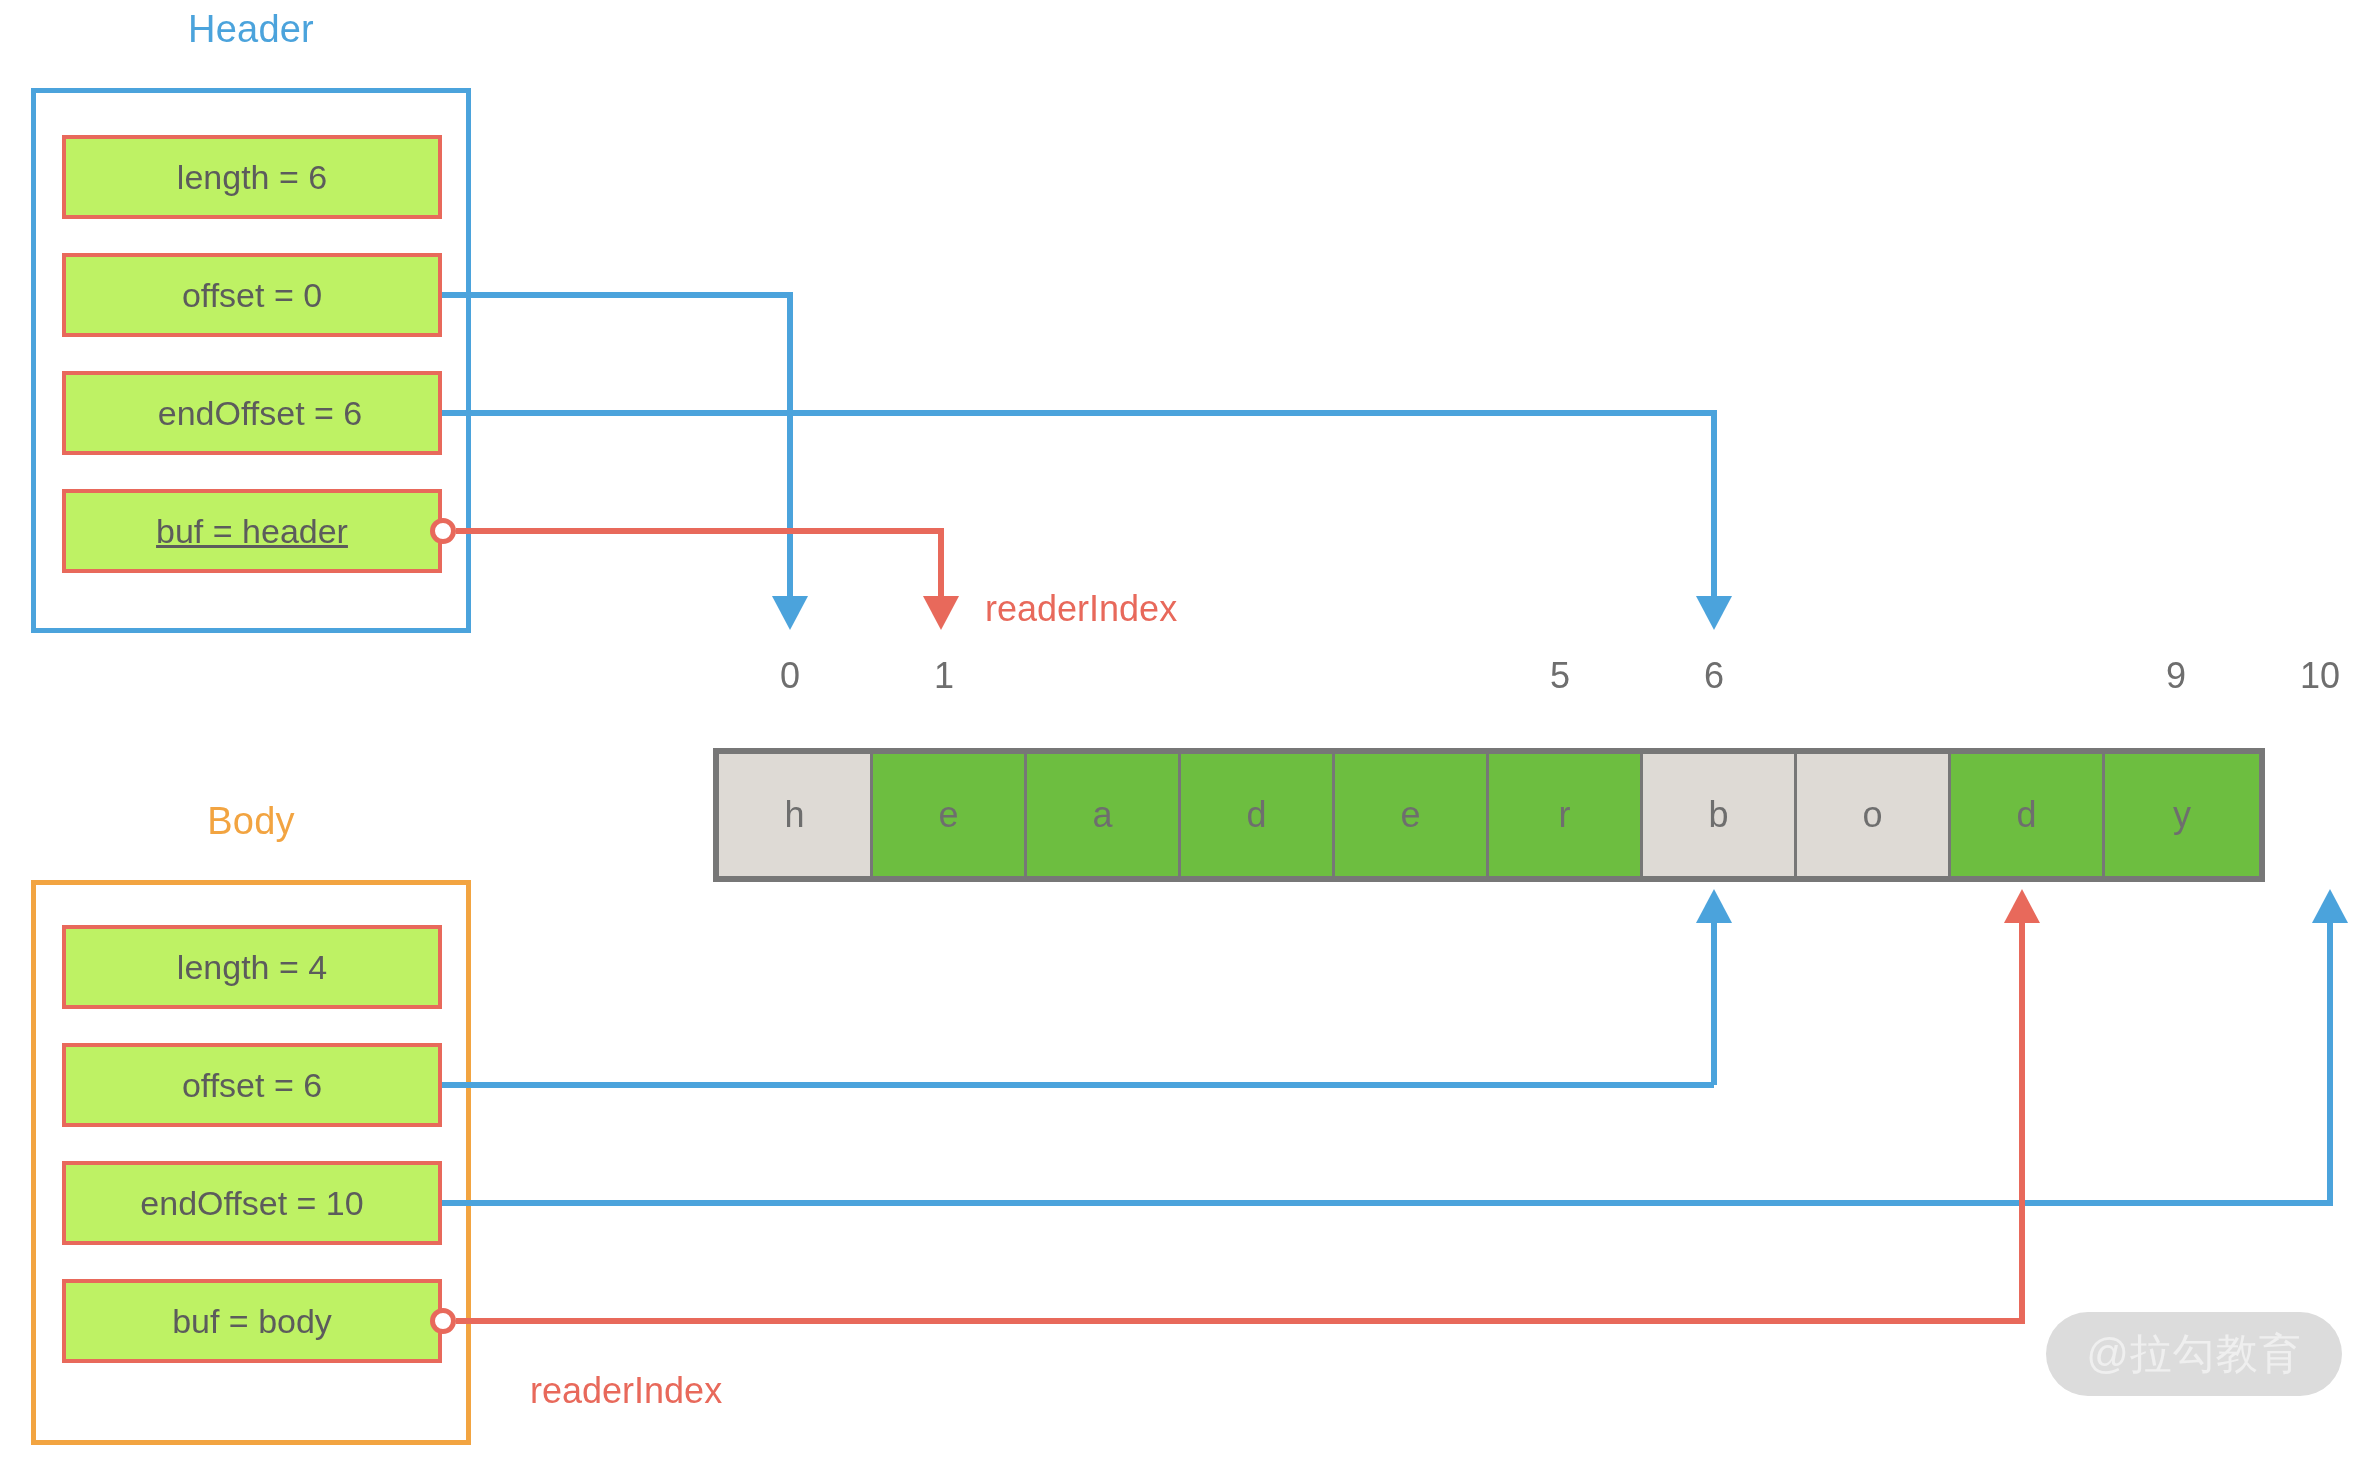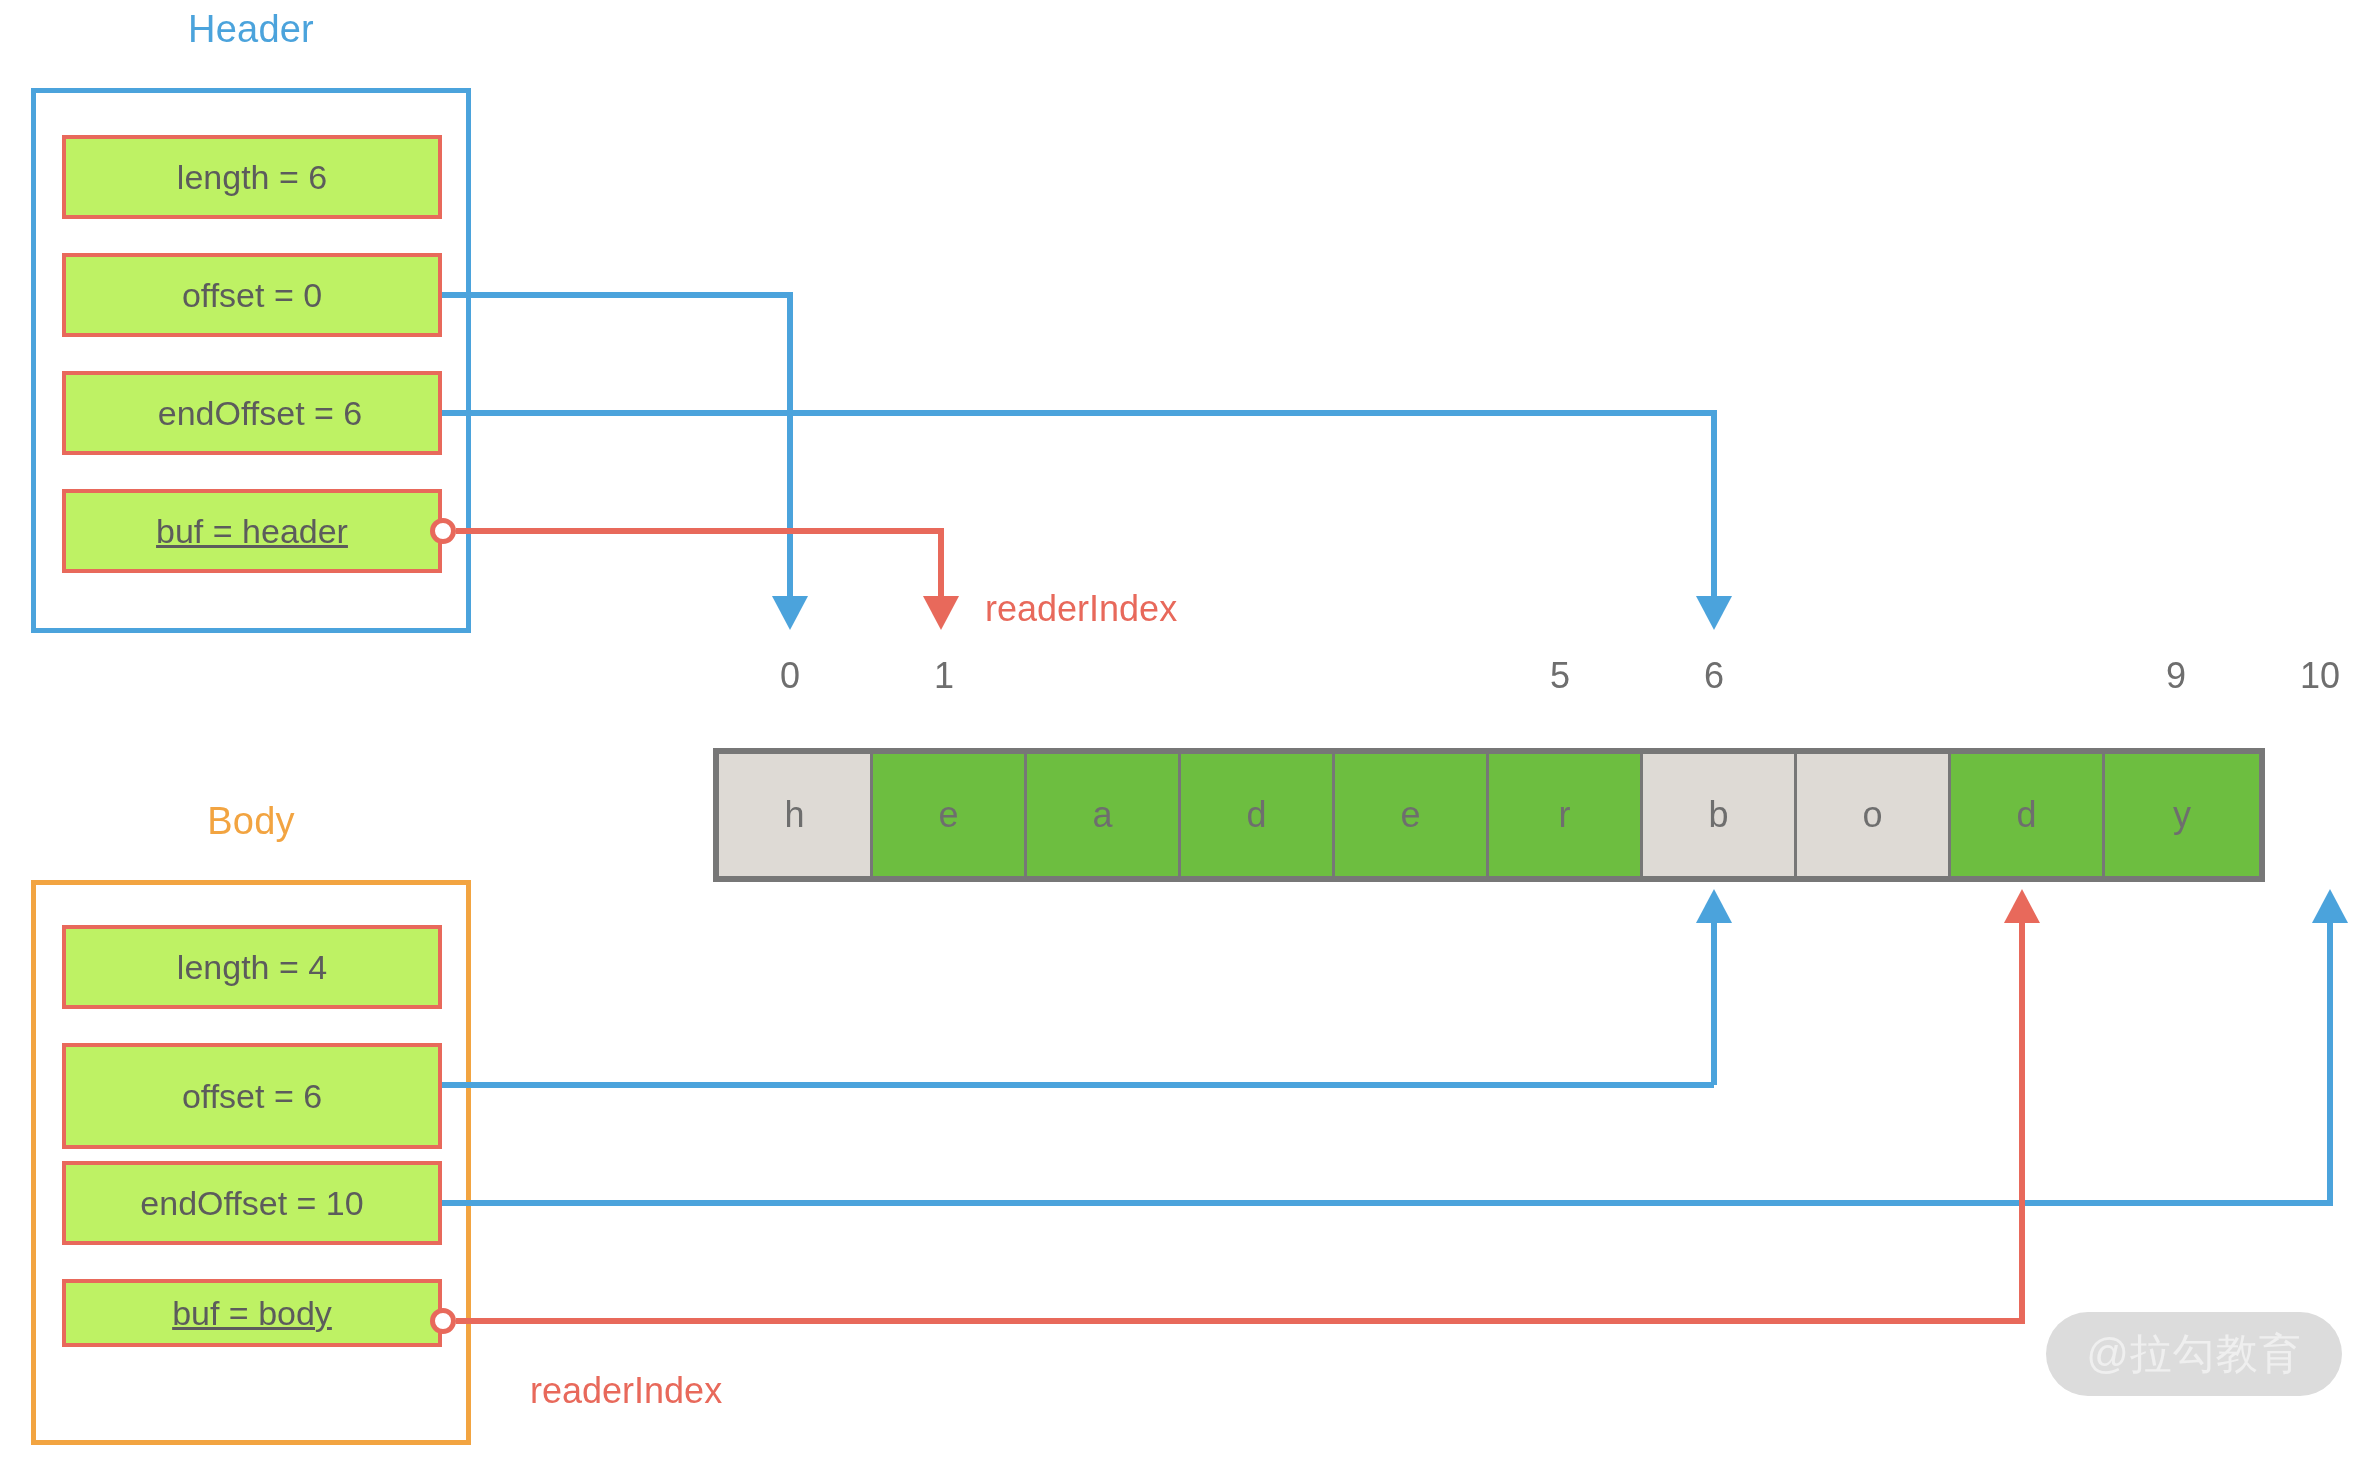--- a/index.html
+++ b/index.html
@@ -153,23 +153,23 @@
 
   <div class="field-row" style="left:62px; top:135px; width:380px; height:84px;">length = 6</div>
   <div class="field-row" style="left:62px; top:253px; width:380px; height:84px;">offset = 0</div>
   <div class="field-row" style="left:62px; top:371px; width:380px; height:84px;padding-left:16px;">endOffset = 6</div>
   <div class="field-row" style="left:62px; top:489px; width:380px; height:84px;text-decoration:underline;">buf = header</div>
 
   <div class="group-title body-title">Body</div>
   <div class="group-box body-box"></div>
 
   <div class="field-row" style="left:62px; top:925px; width:380px; height:84px;">length = 4</div>
-  <div class="field-row" style="left:62px; top:1043px; width:380px; height:106px;">offset = 6</div>
+  <div class="field-row" style="left:62px; top:1043px; width:380px; height:84px;">offset = 6</div>
   <div class="field-row" style="left:62px; top:1161px; width:380px; height:84px;">endOffset = 10</div>
-  <div class="field-row" style="left:62px; top:1279px; width:380px; height:68px;text-decoration:underline;">buf = body</div>
+  <div class="field-row" style="left:62px; top:1279px; width:380px; height:84px;">buf = body</div>
 
   <div class="hline blue" style="left:442px; top:292px; width:351px;"></div>
   <div class="vline blue" style="left:787px; top:292px; height:307px;"></div>
   <div class="arrow-down blue-a" style="left:772px; top:596px;"></div>
 
   <div class="hline blue" style="left:442px; top:410px; width:1272px;"></div>
   <div class="vline blue" style="left:1711px; top:410px; height:189px;"></div>
   <div class="arrow-down blue-a" style="left:1696px; top:596px;"></div>
 
   <div class="ring" style="left:430px; top:518px;"></div>

